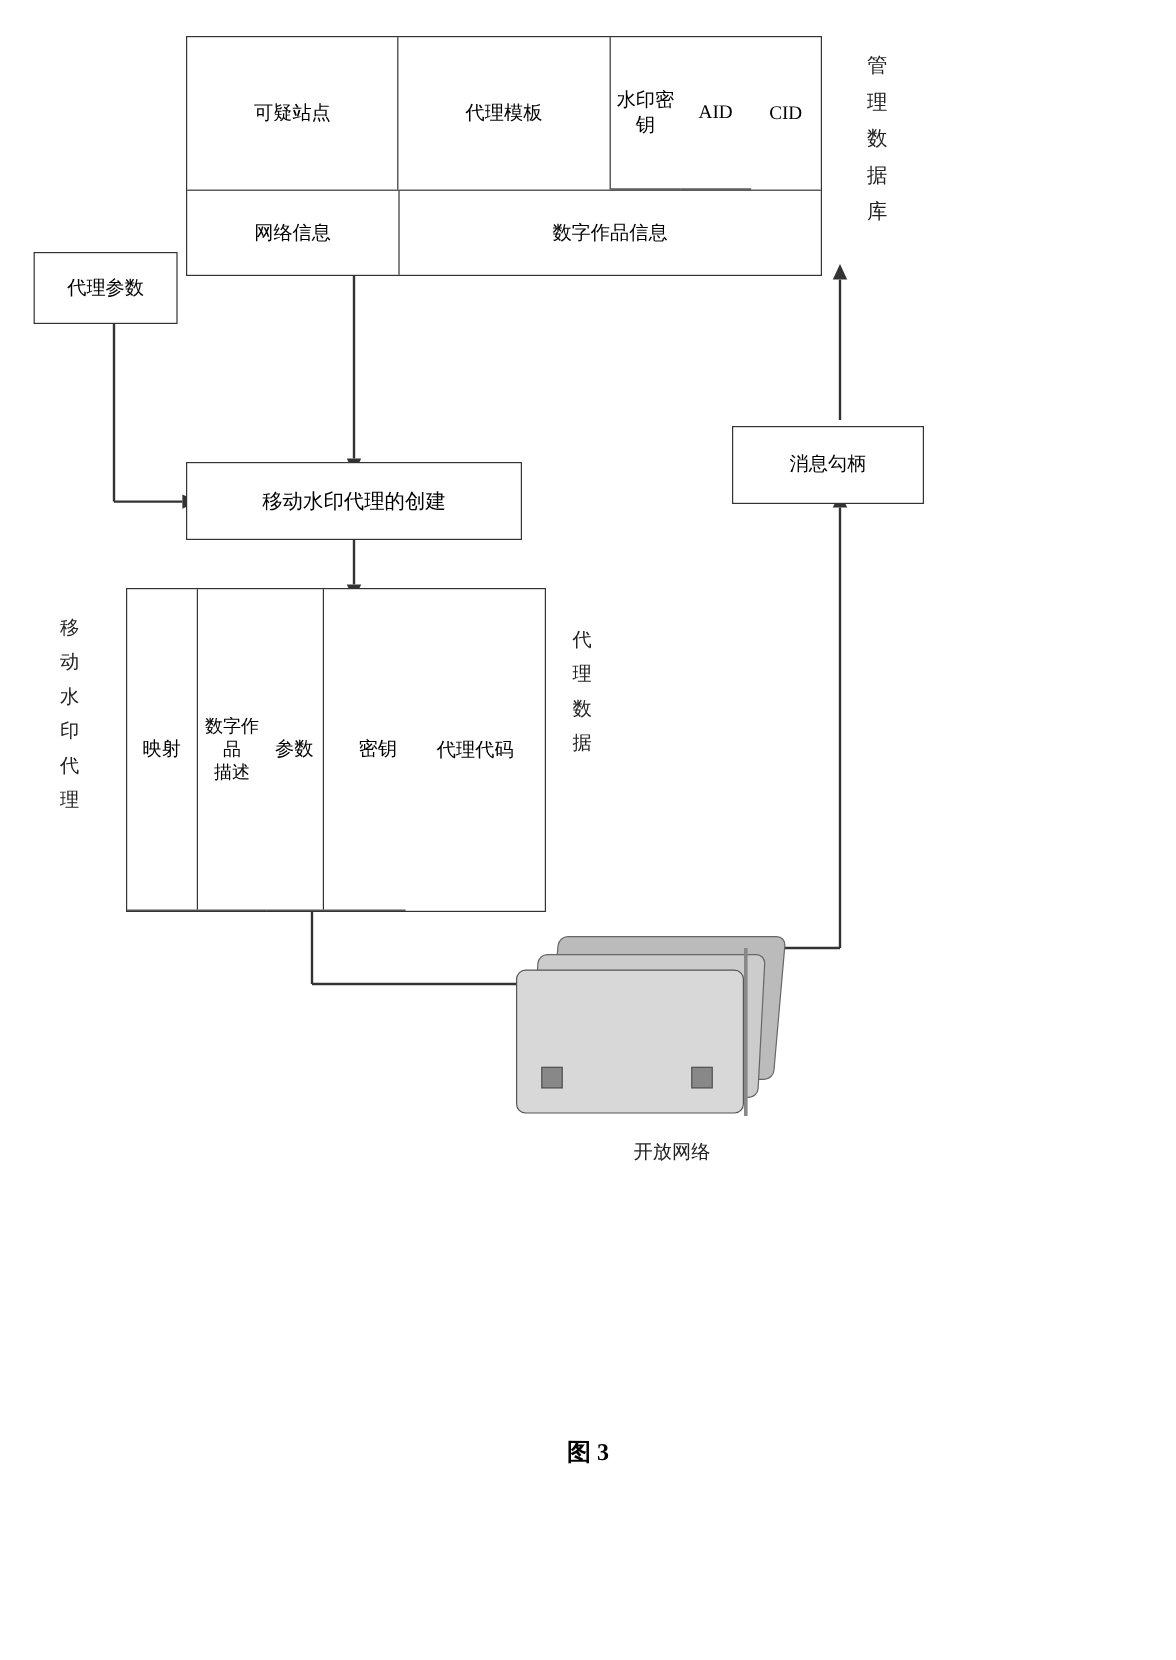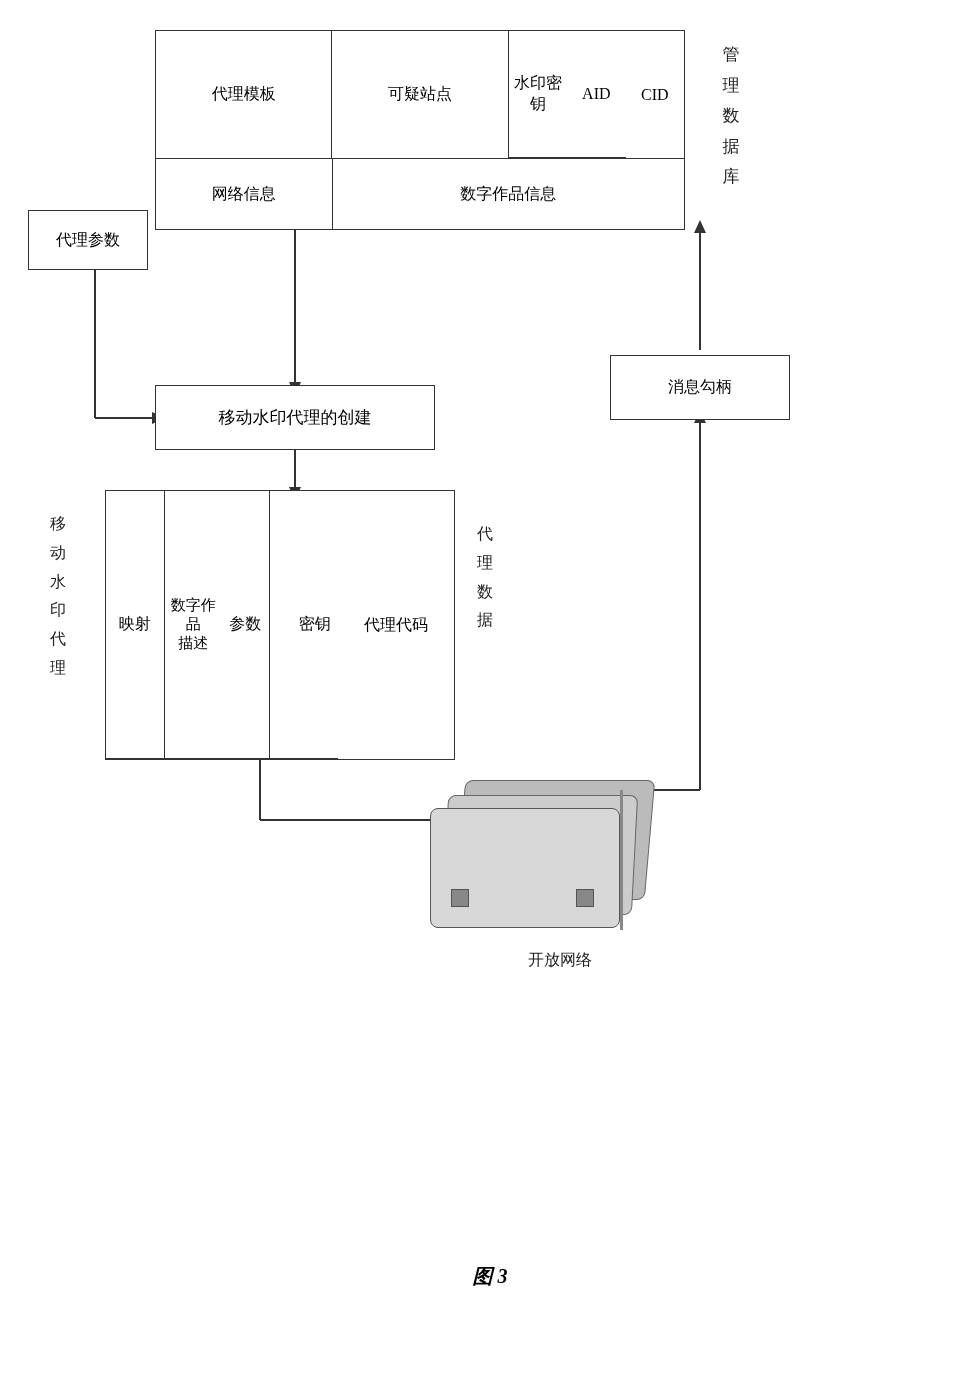--- a/index.html
+++ b/index.html
@@ -72,25 +72,25 @@
     <line x1="590" y1="790" x2="700" y2="790" stroke="#333" stroke-width="2"></line>
     <line x1="700" y1="790" x2="700" y2="423" stroke="#333" stroke-width="2"></line>
     <polygon points="694,423 700,410 706,423" fill="#333"></polygon>
   </svg>
 
   <div class="box" style="left:155px; top:30px; width:530px; height:200px; flex-direction:column; align-items:stretch; justify-content:flex-start;">
 
     <div style="display:flex; flex:1; border-bottom:1.5px solid #333;">
 
       <div style="flex:1; border-right:1px solid #333; display:flex; align-items:center; justify-content:center; font-size:16px;">
-        <span>代理模板</span>
+        <span>可疑站点</span>
       </div>
 
       <div style="flex:1; border-right:1px solid #333; display:flex; align-items:center; justify-content:center; font-size:16px;">
-        <span>可疑站点</span>
+        <span>代理模板</span>
       </div>
 
       <div style="flex:1; display:flex; flex-direction:row; border-left:none;">
         <div style="flex:1; border-bottom:1.5px solid #333; display:flex; align-items:center; justify-content:center; font-size:16px;">
           <span>水印密钥</span>
         </div>
         <div style="flex:1; border-bottom:1.5px solid #333; display:flex; align-items:center; justify-content:center; font-size:16px;">
           <span>AID</span>
         </div>
         <div style="flex:1; display:flex; align-items:center; justify-content:center; font-size:16px;">
@@ -118,21 +118,21 @@
   </div>
 
   <div class="box" style="left:28px; top:210px; width:120px; height:60px; font-size:16px;">
     <span>代理参数</span>
   </div>
 
   <div class="box" style="left:155px; top:385px; width:280px; height:65px; font-size:17px;">
     <span>移动水印代理的创建</span>
   </div>
 
-  <div class="box" style="left:610px; top:355px; width:180px; height:65px; font-size:16px;">
+  <div class="box" style="left:610px; top:355px; width:160px; height:65px; font-size:16px;">
     <span>消息勾柄</span>
   </div>
 
   <div class="label" style="left:28px; top:510px; width:60px; font-size:16px; line-height:1.8;">
     移<br>动<br>水<br>印<br>代<br>理
   </div>
 
   <div class="box" style="left:105px; top:490px; width:350px; height:270px; flex-direction:row; align-items:stretch; justify-content:flex-start; padding:0;">
 
     <div style="display:flex; flex:1; border-bottom:1.5px solid #333;">
@@ -175,17 +175,17 @@
       <div style="position:absolute; bottom:20px; right:25px; width:18px; height:18px; background:#888; border:1px solid #555;"></div>
     </div>
 
     <div style="position:absolute; left:190px; top:10px; width:3px; height:140px; background:#888;"></div>
   </div>
 
   <div class="label" style="left:460px; top:950px; width:200px; font-size:16px; text-align:center;">
     <span>开放网络</span>
   </div>
 
-  <div class="figure-label" style="top:1263px;font-style:italic;">
+  <div class="figure-label" style="top:1197px;">
     <span>图 3</span>
   </div>
 
 </div>
 
 </body></html>

